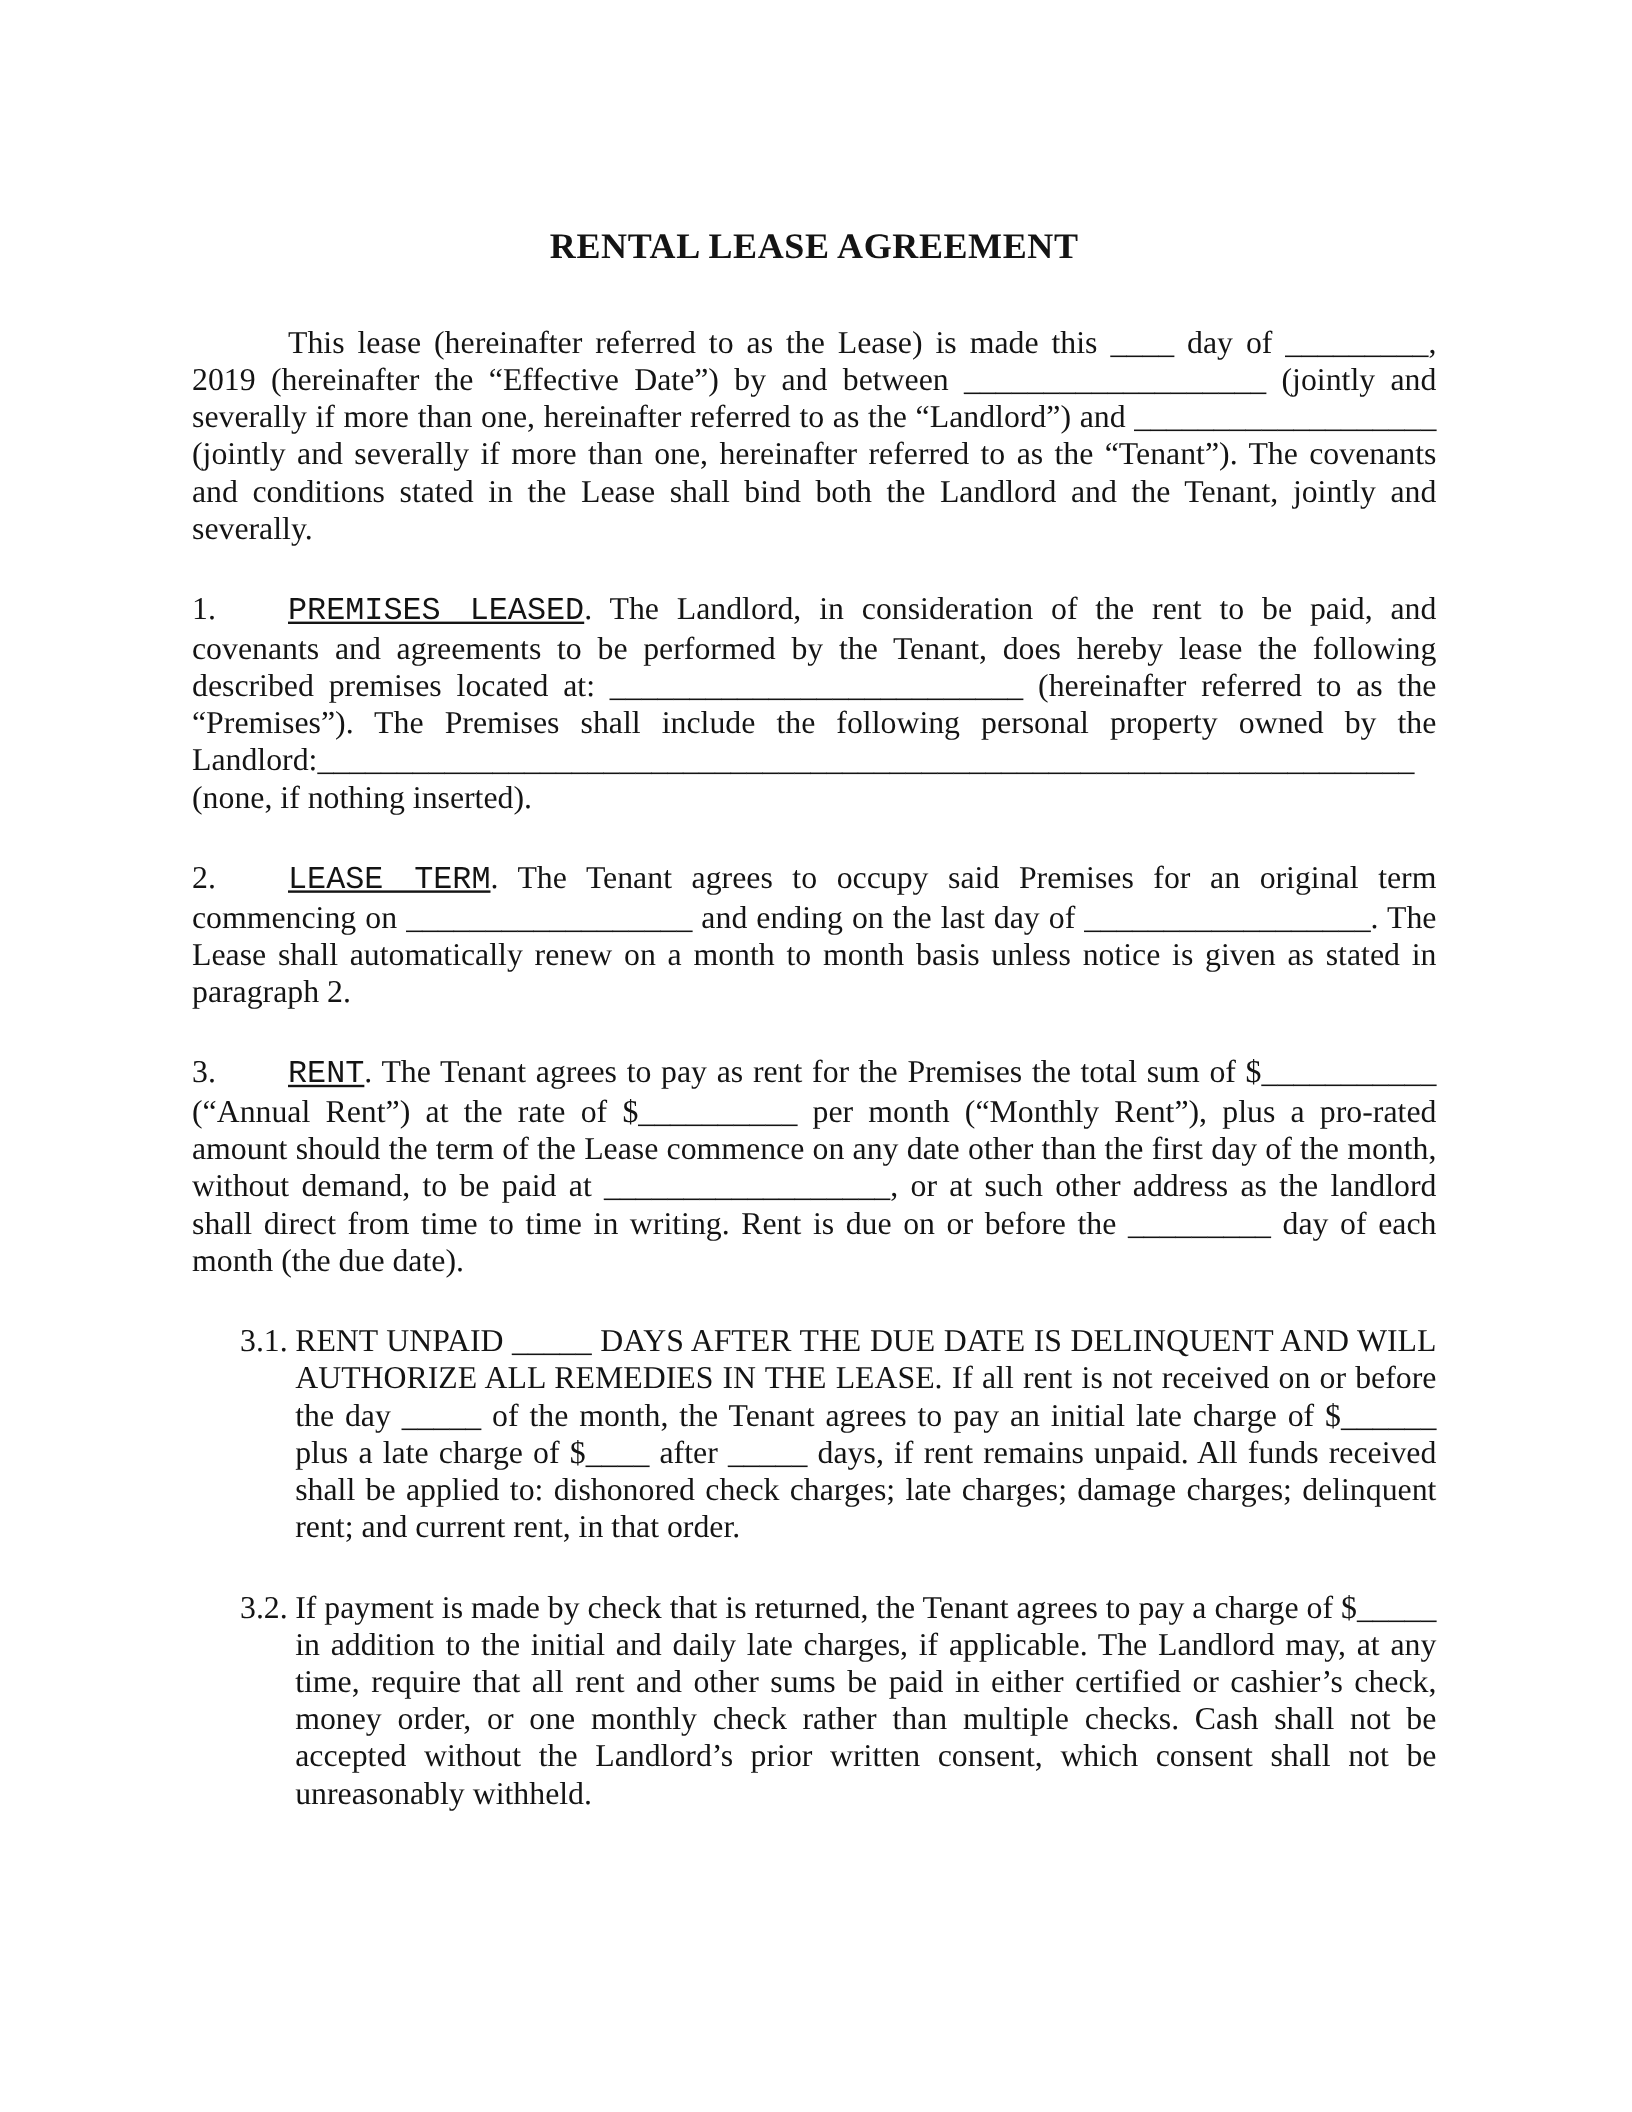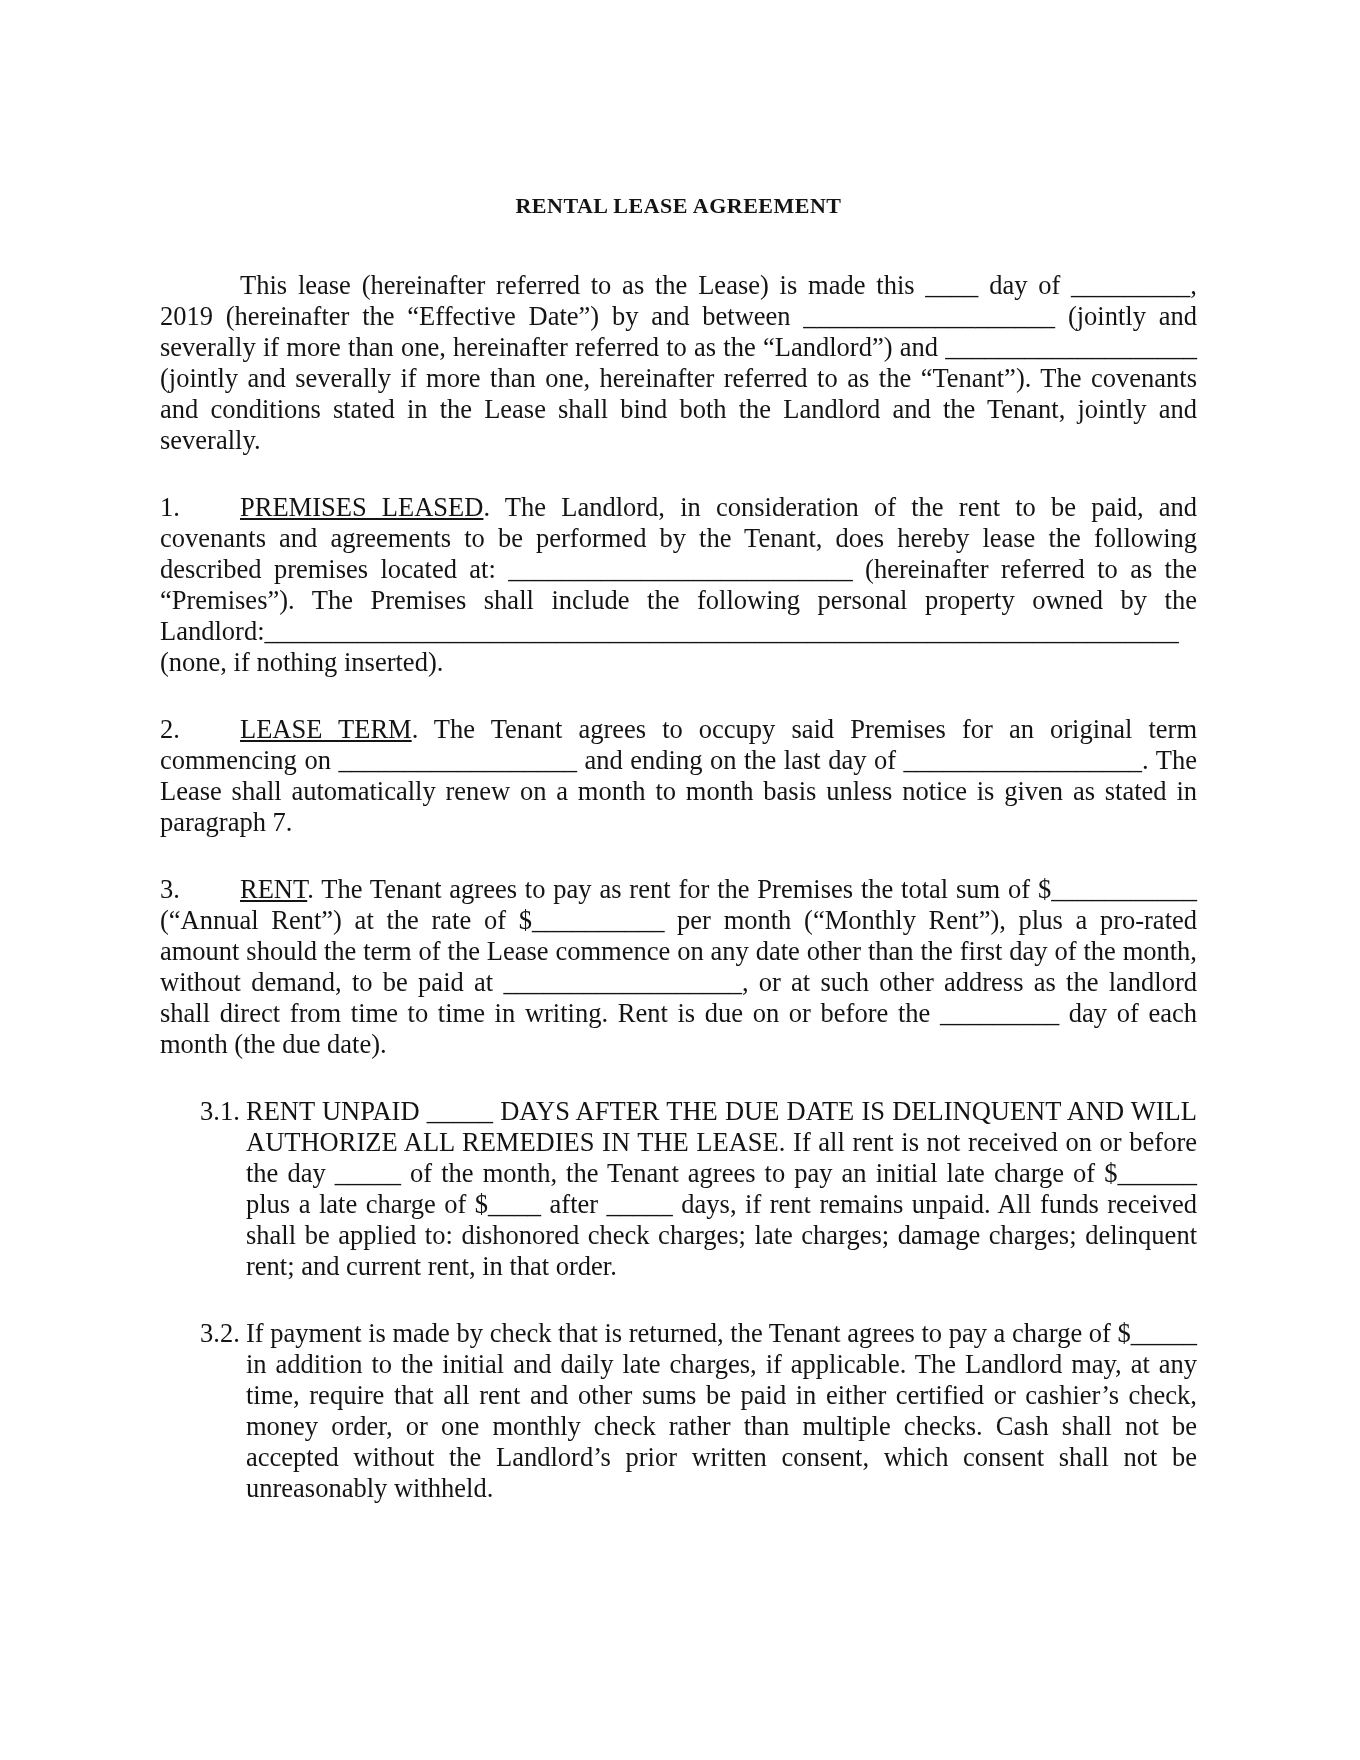--- a/index.html
+++ b/index.html
@@ -12,46 +12,46 @@
     box-sizing: border-box;
     padding: 190px 163px 0 160px;
     font-family: "Liberation Serif", "DejaVu Serif", serif;
     font-size: 26.5px;
     line-height: 31px;
     color: #141414;
     overflow: hidden;
   }
   .doc-title {
     margin: 0;
-    font-size: 22px;
+    font-size: 30px;
     line-height: 32px;
     font-weight: bold;
     text-align: center;
     letter-spacing: 0.5px;
   }
   p { margin: 36px 0 0 0; text-align: justify; }
   p.intro { margin-top: 48px; text-indent: 80px; }
   .sec-num { display: inline-block; width: 80px; }
-  .sec-heading { text-decoration: underline; }
+  .sec-heading { text-decoration: underline; font-family: Liberation Mono, monospace; }
   p.subsection { margin-left: 86px; text-indent: -46px; font-family: Liberation Serif, serif; }
   .sub-num { display: inline-block; width: 46px; text-indent: 0; }
   .sub-body { text-indent: 0; }
 </style>
 </head>
 <body>
 
 <div class="page">
 
   <h1 class="doc-title">RENTAL LEASE AGREEMENT</h1>
 
   <p class="intro">This lease (hereinafter referred to as the Lease) is made this ____ day of _________, 2019 (hereinafter the “Effective Date”) by and between ___________________ (jointly and severally if more than one, hereinafter referred to as the “Landlord”) and ___________________ (jointly and severally if more than one, hereinafter referred to as the “Tenant”). The covenants and conditions stated in the Lease shall bind both the Landlord and the Tenant, jointly and severally.</p>
 
   <p class="section"><span class="sec-num">1.</span><span class="sec-heading">PREMISES LEASED</span><span class="sec-text">. The Landlord, in consideration of the rent to be paid, and covenants and agreements to be performed by the Tenant, does hereby lease the following described premises located at: __________________________ (hereinafter referred to as the “Premises”). The Premises shall include the following personal property owned by the Landlord:_____________________________________________________________________ (none, if nothing inserted).</span></p>
 
-  <p class="section"><span class="sec-num">2.</span><span class="sec-heading">LEASE TERM</span><span class="sec-text">. The Tenant agrees to occupy said Premises for an original term commencing on __________________ and ending on the last day of __________________. The Lease shall automatically renew on a month to month basis unless notice is given as stated in paragraph 7.</span></p>
+  <p class="section"><span class="sec-num">2.</span><span class="sec-heading">LEASE TERM</span><span class="sec-text">. The Tenant agrees to occupy said Premises for an original term commencing on __________________ and ending on the last day of __________________. The Lease shall automatically renew on a month to month basis unless notice is given as stated in paragraph 2.</span></p>
 
   <p class="section"><span class="sec-num">3.</span><span class="sec-heading">RENT</span><span class="sec-text">. The Tenant agrees to pay as rent for the Premises the total sum of $___________ (“Annual Rent”) at the rate of $__________ per month (“Monthly Rent”), plus a pro-rated amount should the term of the Lease commence on any date other than the first day of the month, without demand, to be paid at __________________, or at such other address as the landlord shall direct from time to time in writing. Rent is due on or before the _________ day of each month (the due date).</span></p>
 
   <p class="subsection"><span class="sub-num">3.1.</span><span class="sub-body">RENT UNPAID _____ DAYS AFTER THE DUE DATE IS DELINQUENT AND WILL AUTHORIZE ALL REMEDIES IN THE LEASE. If all rent is not received on or before the day _____ of the month, the Tenant agrees to pay an initial late charge of $______ plus a late charge of $____ after _____ days, if rent remains unpaid. All funds received shall be applied to: dishonored check charges; late charges; damage charges; delinquent rent; and current rent, in that order.</span></p>
 
   <p class="subsection"><span class="sub-num">3.2.</span><span class="sub-body">If payment is made by check that is returned, the Tenant agrees to pay a charge of $_____ in addition to the initial and daily late charges, if applicable. The Landlord may, at any time, require that all rent and other sums be paid in either certified or cashier’s check, money order, or one monthly check rather than multiple checks. Cash shall not be accepted without the Landlord’s prior written consent, which consent shall not be unreasonably withheld.</span></p>
 
 
 </div>
 

